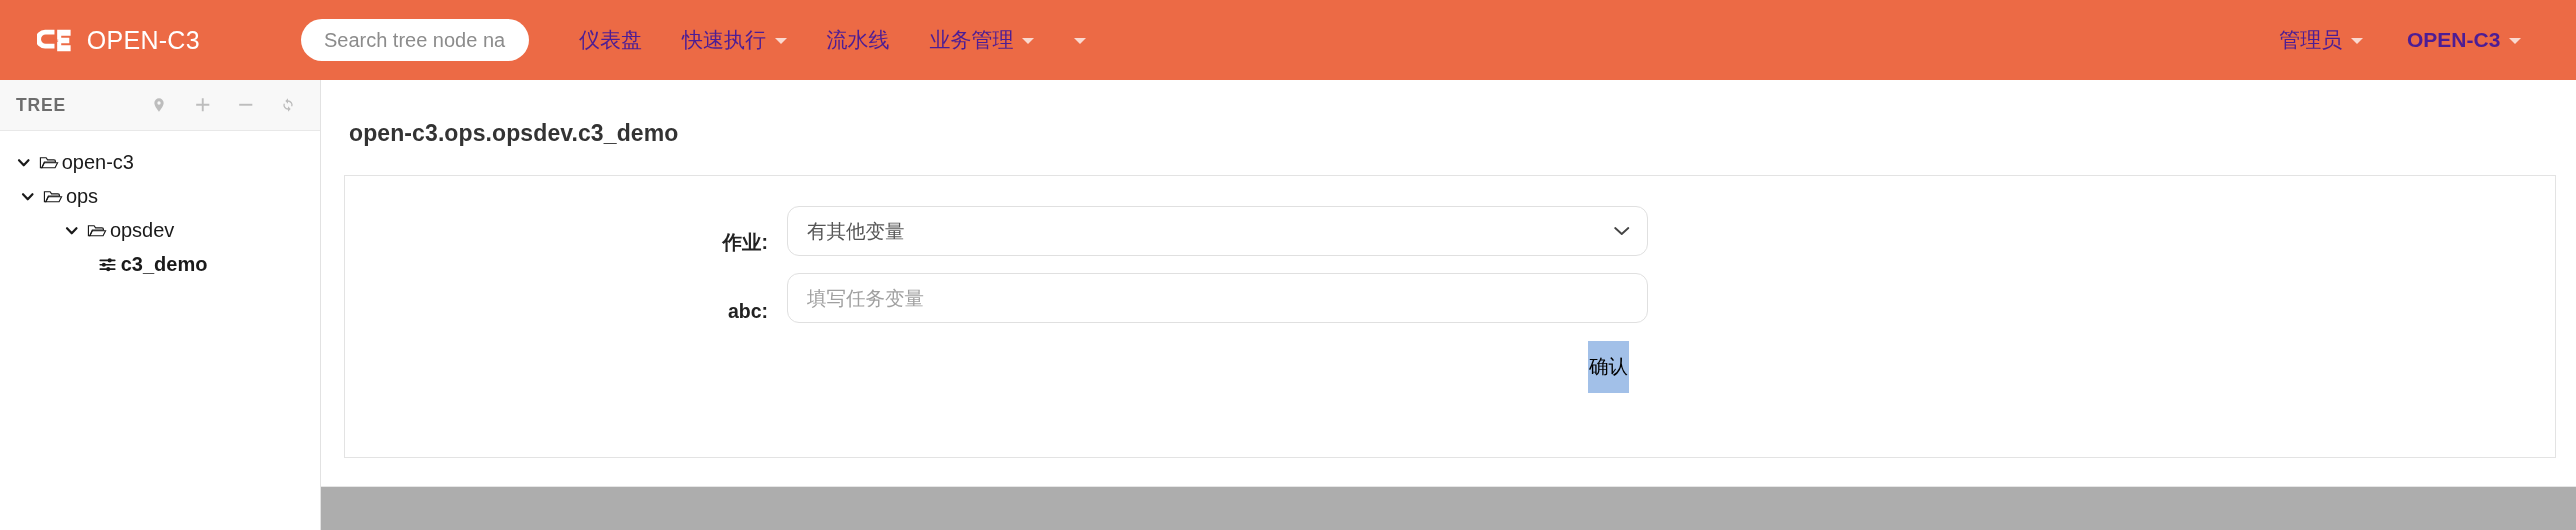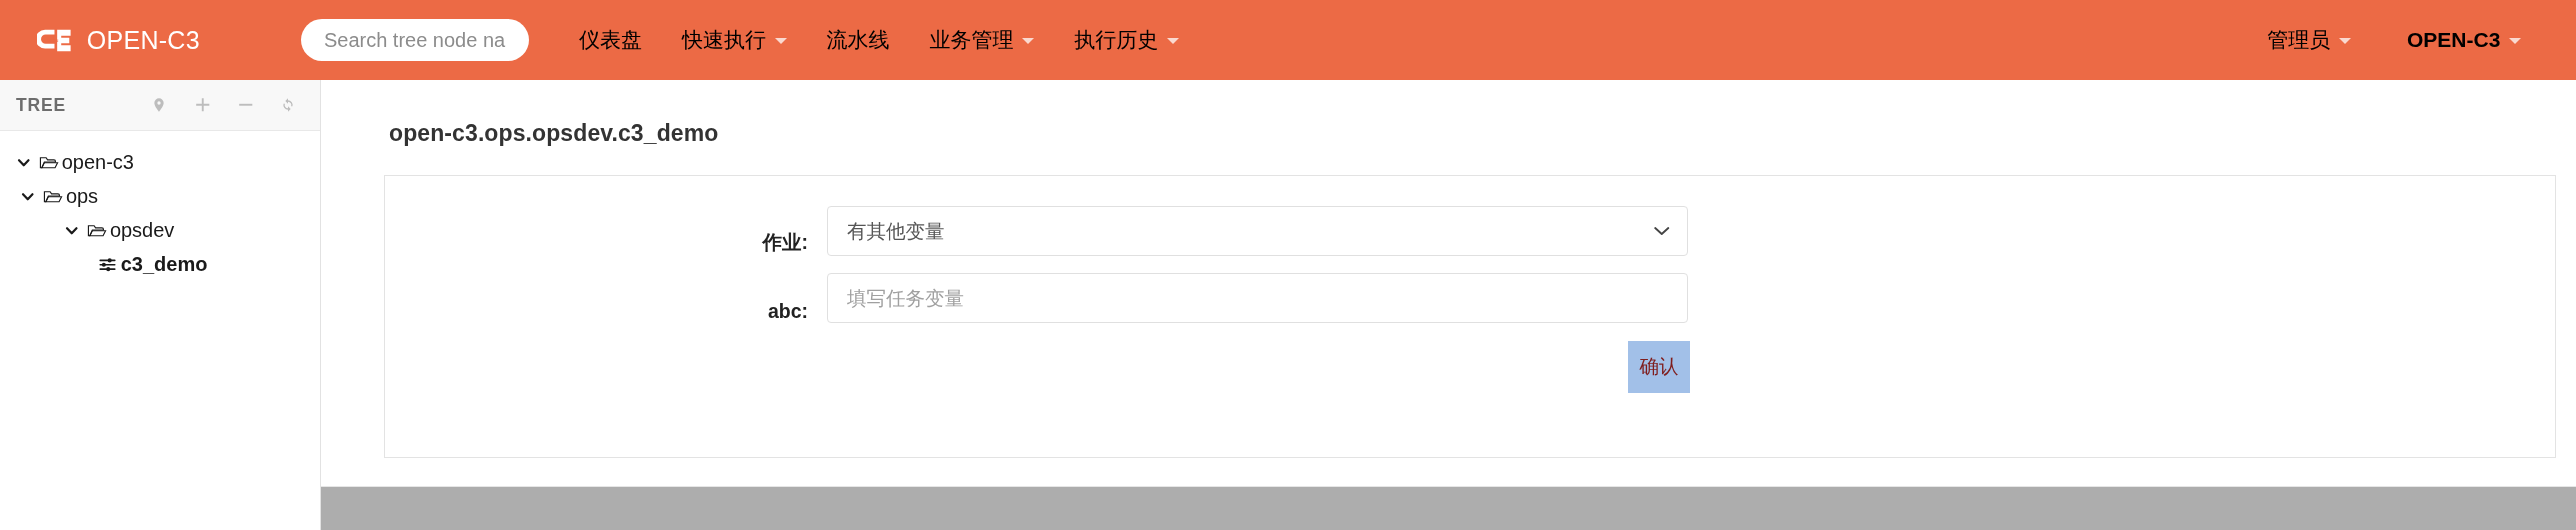--- a/index.html
+++ b/index.html
@@ -64,24 +64,24 @@
     display: flex;
     align-items: center;
     margin-left: 30px;
     gap: 0;
   }
   .nav-right {
     display: flex;
     align-items: center;
     margin-left: auto;
     margin-right: 35px;
-    gap: 16px;
+    gap: 4px;
   }
   .nav-item {
-    color: #000000;
+    color: #4c1d95;
     font-size: 21px;
     padding: 0 20px;
     display: flex;
     align-items: center;
     gap: 8.7px;
     cursor: pointer;
     white-space: nowrap;
     line-height: 80px;
   }
   .nav-item.bold { font-weight: bold; }
@@ -92,21 +92,20 @@
     border-top: 6px solid rgba(255,255,255,0.75);
     display: inline-block;
     margin-top: 2.7px;
   }
 
   
   .layout {
     display: flex;
     height: 450px;
     position: relative;
-    gap: 40px;
   }
 
   
   .sidebar {
     width: 321px;
     min-width: 321px;
     border-right: 1.3px solid #e2e2e2;
     box-sizing: border-box;
     background: #ffffff;
     position: relative;
@@ -214,21 +213,21 @@
     width: 100%;
     height: 50px;
     box-sizing: border-box;
     border: 1.3px solid #e0e0e0;
     background: #ffffff;
     font-size: 19.5px;
     color: #757575;
     padding: 0 19px;
     outline: none;
     font-family: "Liberation Sans", sans-serif;
-    border-radius: 4px;
+    border-radius: 12px;
     -webkit-appearance: none;
     appearance: none;
   }
   .form-control::placeholder { color: #a0a0a0; }
   select.form-control { cursor: pointer; color: #555; }
   .select-caret {
     position: absolute;
     right: 17.5px;
     top: 50%;
     transform: translateY(-50%);
@@ -238,25 +237,25 @@
   }
   .select-caret svg { display: block; }
   .btn-row {
     display: flex;
     justify-content: flex-start;
     padding-left: 1243px;
     margin-top: 16px;
   }
   .confirm-btn {
     background: #a2c0e8;
-    color: #7f1d1d;
+    color: #000000;
     border: none;
     font-size: 19.5px;
     padding: 0;
-    width: 62px;
+    width: 41px;
     height: 52px;
     cursor: pointer;
     font-family: "Liberation Sans", sans-serif;
     border-radius: 0;
   }
 
   
   .footer-band {
     position: absolute;
     left: 321px;
@@ -296,21 +295,20 @@
       <i class="caret-down"></i>
     </div>
     <div class="nav-item">
       <span>流水线</span>
     </div>
     <div class="nav-item">
       <span>业务管理</span>
       <i class="caret-down"></i>
     </div>
     <div class="nav-item">
-      <span>执行历史</span>
       <i class="caret-down"></i>
     </div>
   </div>
 
   <div class="nav-right">
     <div class="nav-item">
       <span>管理员</span>
       <i class="caret-down"></i>
     </div>
     <div class="nav-item bold">

